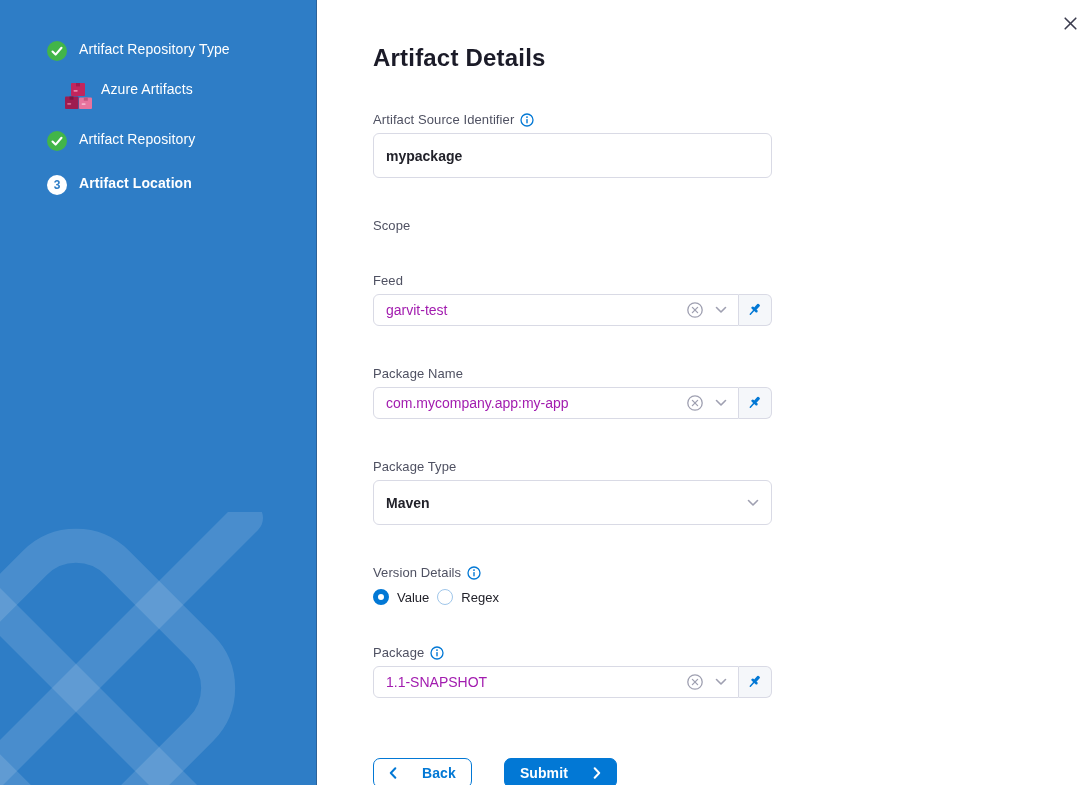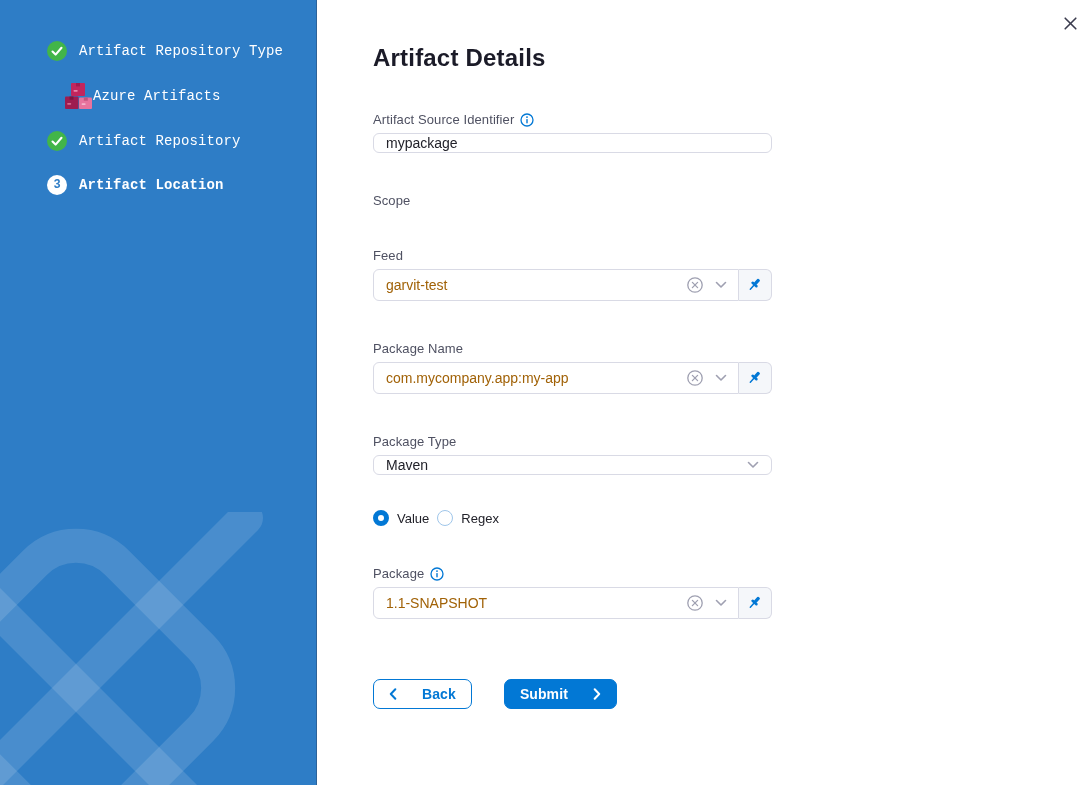--- a/index.html
+++ b/index.html
@@ -26,29 +26,27 @@
     width: 317px;
     flex-shrink: 0;
     background: #2e7dc6;
     position: relative;
     overflow: hidden;
     box-shadow: inset -1px 0 0 rgba(40,50,70,0.35);
   }
   .steps { padding: 41px 0 0 47px; position: relative; z-index: 2; }
   .step-row {
     display: flex;
-    align-items: center;
     gap: 12px;
     color: #ffffff;
     font-size: 14px;
     margin-bottom: 24px;
     cursor: pointer;
-    font-family: Liberation Mono, monospace;
-  }
-  .step-row.sub { margin-left: 16px; gap: 0; margin-top: -4px; margin-bottom: 20px; }
+  }
+  .step-row.sub { margin-left: 16px; gap: 8px; margin-top: -4px; margin-bottom: 20px; }
   .step-row.current .step-label { font-weight: 700; }
   .step-label { letter-spacing: .1px; }
   .step-check {
     width: 20px; height: 20px; border-radius: 50%;
     background: #42b549;
     display: flex; align-items: center; justify-content: center;
     flex-shrink: 0;
   }
   .step-num {
     width: 20px; height: 20px; border-radius: 50%;
@@ -104,29 +102,30 @@
   }
   .label {
     font-size: 13px;
     color: #4f5162;
     letter-spacing: .1px;
   }
   .info-icon { display: flex; cursor: pointer; }
 
   .text-input {
     width: 100%;
-    height: 20px;
+    height: 45px;
     border: 1px solid #d9dae5;
     border-radius: 6px;
     padding: 4px 12px;
     font-size: 14px;
     color: #22222a;
     background: #fff;
     font-family: inherit;
     outline: none;
+    font-weight: bold;
   }
 
   .select-wrap { position: relative; }
   .select-wrap .text-input { padding-right: 36px; cursor: pointer; }
   .select-caret {
     position: absolute; right: 13px; top: 0; bottom: 0;
     display: flex; align-items: center;
     pointer-events: none;
   }
 
@@ -137,21 +136,21 @@
     border: 1px solid #d9dae5;
     border-radius: 6px 0 0 6px;
     background: #fff;
   }
   .combo-field .combo-input {
     width: 100%; height: 100%;
     border: none; outline: none;
     border-radius: 6px 0 0 6px;
     padding: 0 66px 0 12px;
     font-size: 14px;
-    color: #a16207;
+    color: #a21caf;
     font-family: inherit;
     background: transparent;
   }
   .trail-icons {
     position: absolute; right: 11px; top: 0; bottom: 0;
     display: flex; align-items: center; gap: 11px;
   }
   .trail-icons .icon-btn { display: flex; cursor: pointer; }
   .pin-btn {
     width: 33px;
@@ -368,20 +367,30 @@
           <input class="text-input" type="text" readonly="" value="Maven" style="">
           <span class="select-caret">
             <svg width="12" height="8" viewBox="0 0 12 8">
                 <polyline points="1.5,1.5 6,6 10.5,1.5" fill="none" stroke="#9fa0b1" stroke-width="1.6" stroke-linecap="round" stroke-linejoin="round"></polyline>
               </svg>
           </span>
         </div>
       </div>
 
       <div class="field tight">
+        <div class="label-row">
+          <span class="label">Version Details</span>
+          <span class="info-icon">
+            <svg width="14" height="14" viewBox="0 0 14 14">
+                <circle cx="7" cy="7" r="6" fill="none" stroke="#0278d5" stroke-width="1.3"></circle>
+                <circle cx="7" cy="4.1" r="0.95" fill="#0278d5"></circle>
+                <rect x="6.3" y="5.9" width="1.4" height="4.6" rx="0.7" fill="#0278d5"></rect>
+              </svg>
+          </span>
+        </div>
         <div class="radio-row">
           <label class="radio-opt">
             <span class="radio-dot checked"></span>
             <span class="radio-label">Value</span>
           </label>
           <label class="radio-opt">
             <span class="radio-dot unchecked"></span>
             <span class="radio-label">Regex</span>
           </label>
         </div>

